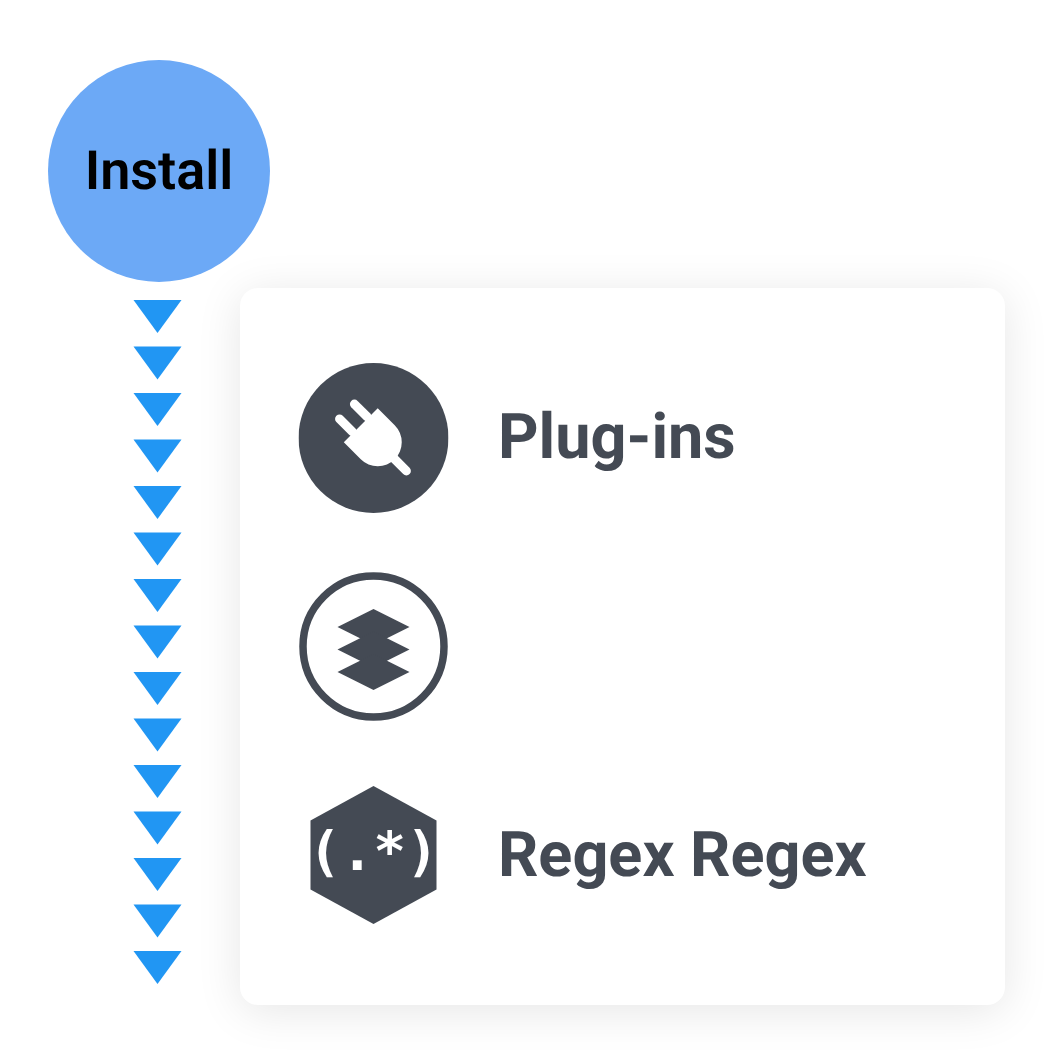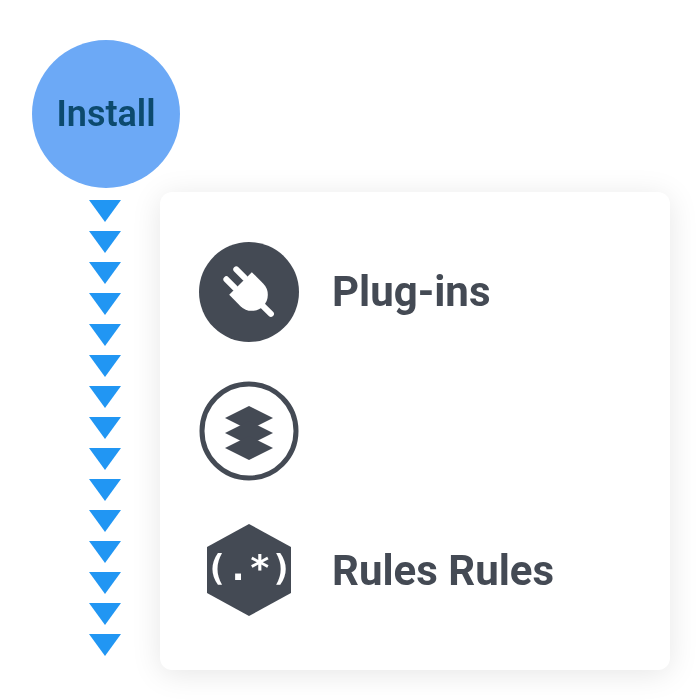--- a/index.html
+++ b/index.html
@@ -14,21 +14,21 @@
     position: absolute;
     left: 32px;
     top: 40px;
     width: 148px;
     height: 148px;
     border-radius: 50%;
     background: #6ca9f6;
     display: flex;
     align-items: center;
     justify-content: center;
-    color: #0c4a6e;
+    color: #000000;
     font-size: 36px;
     font-weight: 600;
   }
   .arrow-col {
     position: absolute;
     left: 85px;
     top: 200px;
     width: 40px;
     display: flex;
     flex-direction: column;
@@ -131,16 +131,16 @@
     </div>
   </div>
 
   <div class="row">
     <div class="icon-wrap">
       <svg viewBox="0 0 100 100" width="100" height="100">
         <polygon points="50,4 92,27 92,73 50,96 8,73 8,27" fill="#444a54"></polygon>
         <text x="50" y="60" text-anchor="middle" font-family="monospace" font-size="36" font-weight="700" fill="#ffffff">(.*)</text>
       </svg>
     </div>
-    <div class="label">Rules Rules</div>
+    <div class="label">Regex Regex</div>
   </div>
 
 </div>
 
 </body></html>

